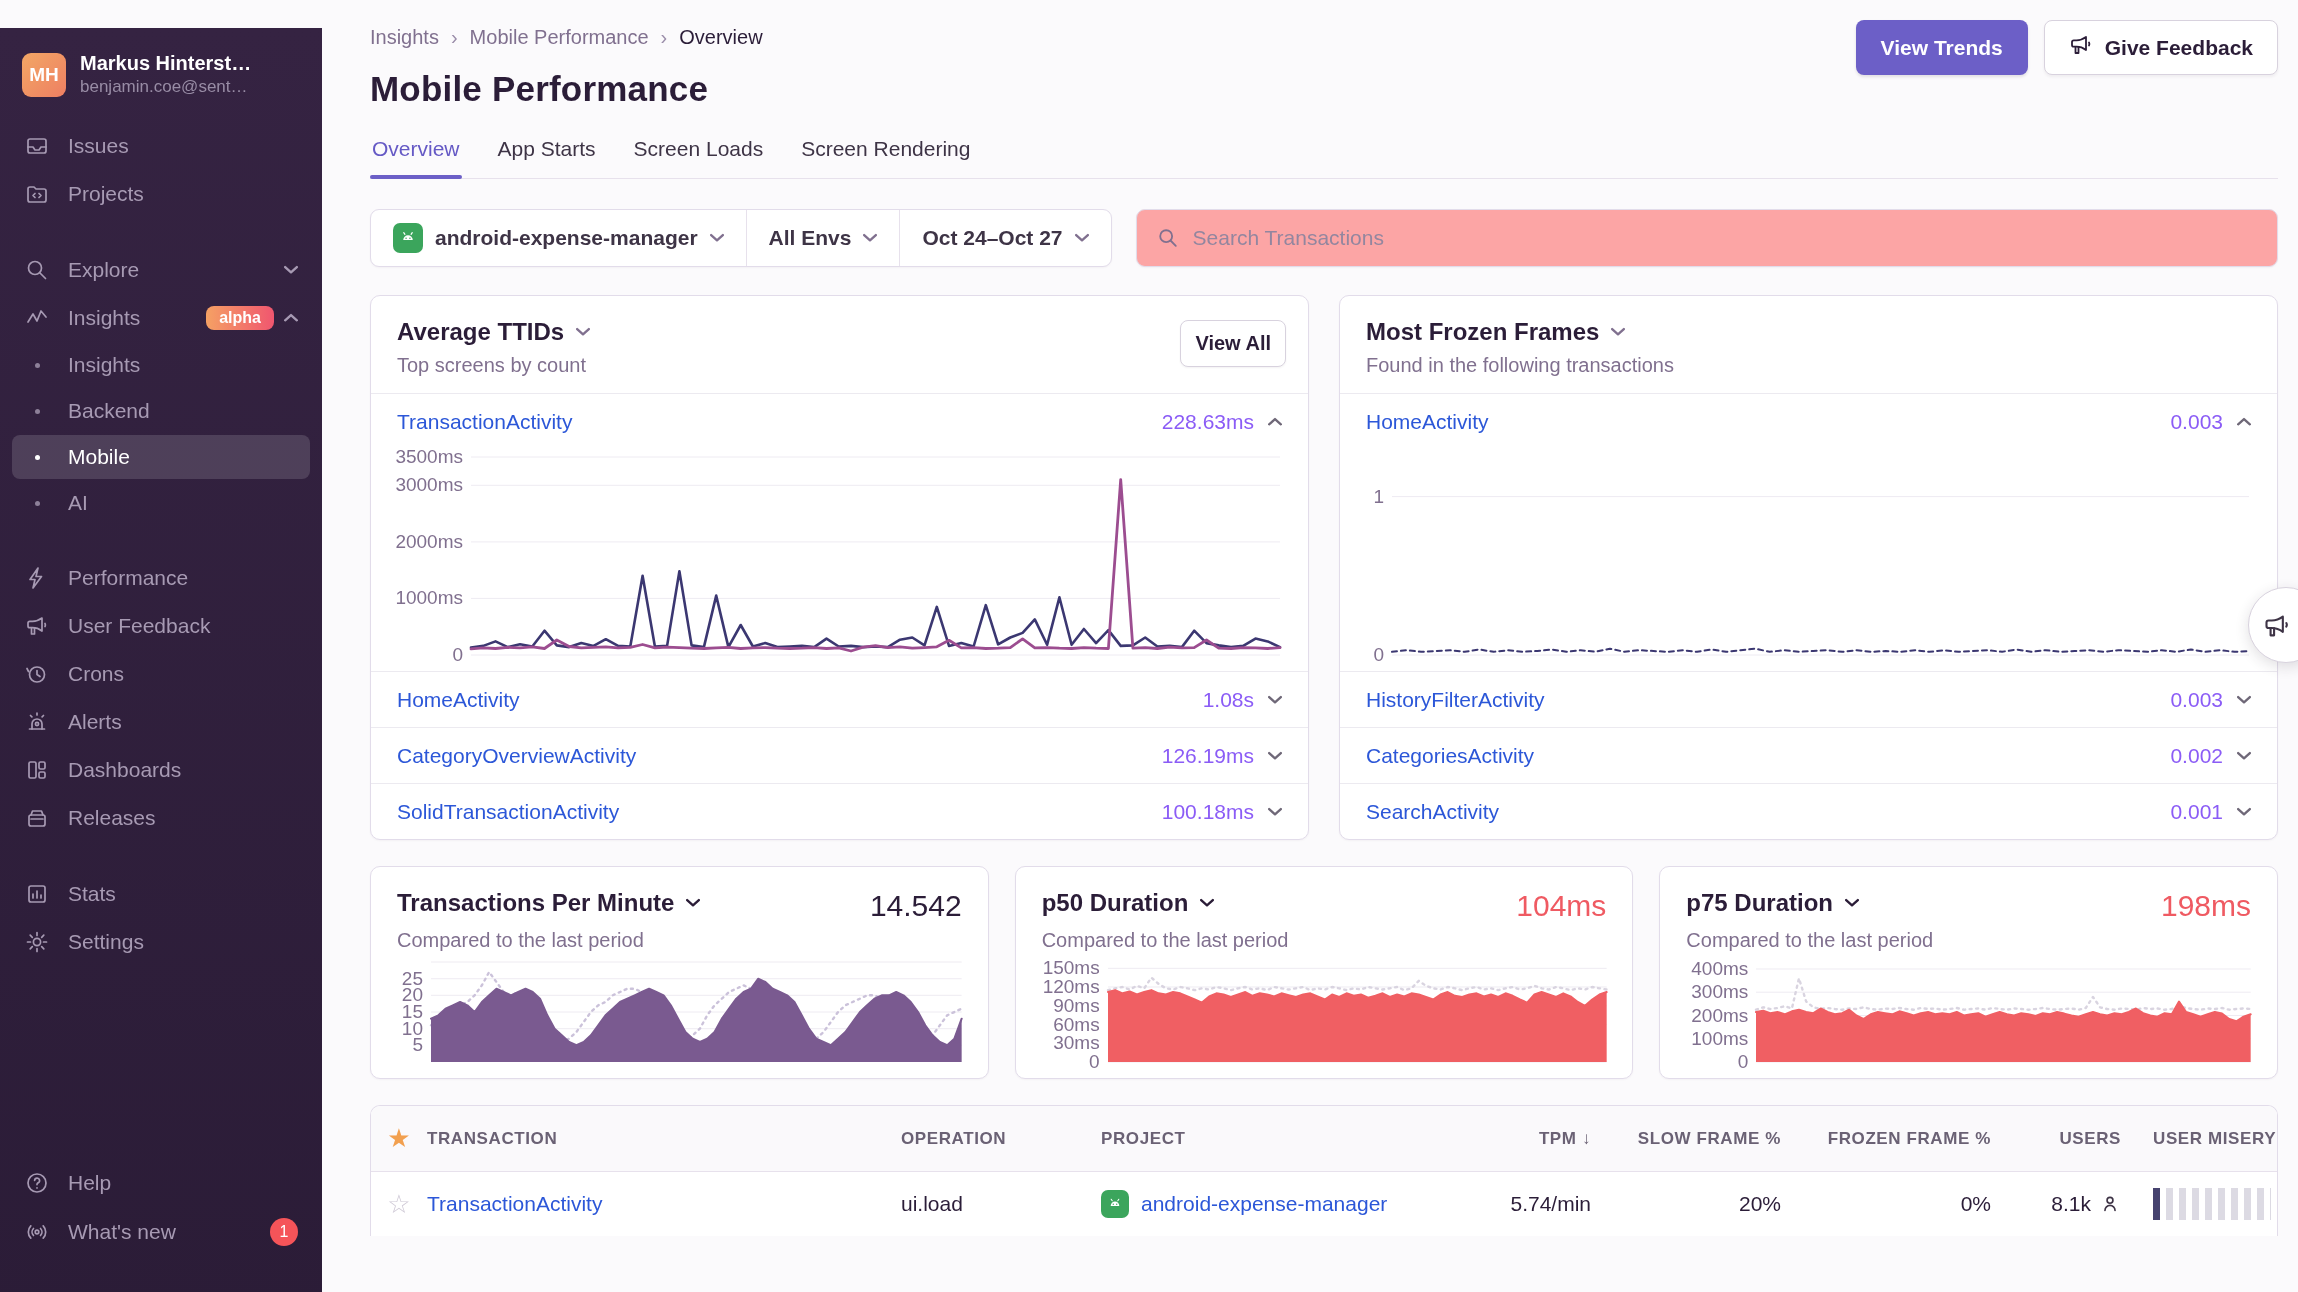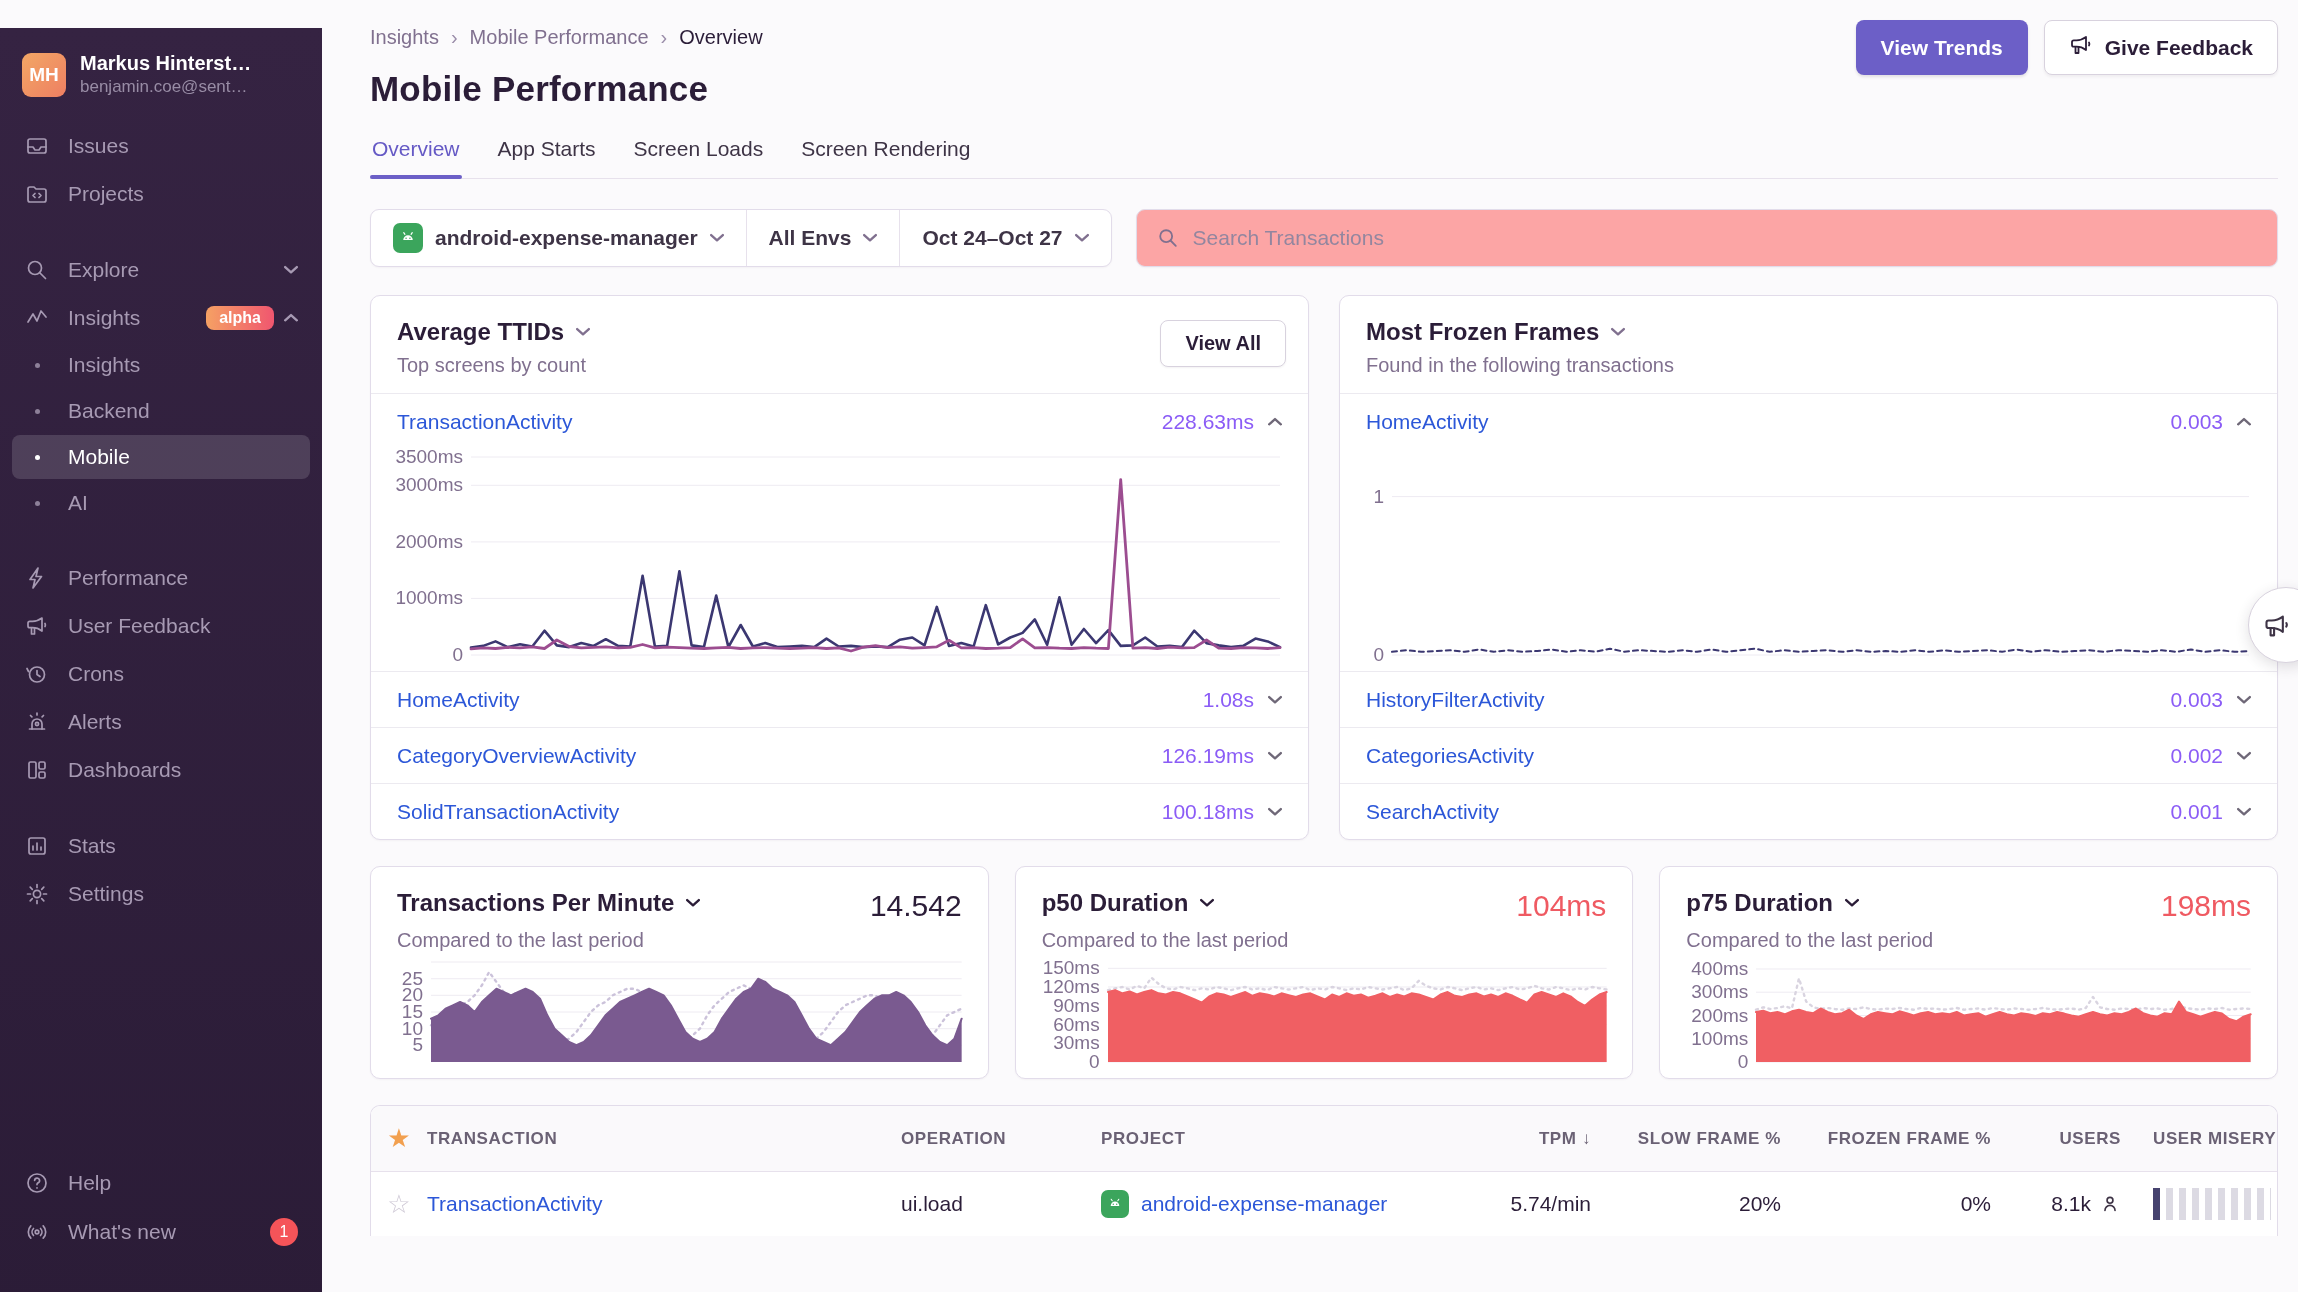--- a/index.html
+++ b/index.html
@@ -71,21 +71,21 @@
 
   
   .panel { background:#fff; border:1px solid #e2dcea; border-radius:10px; box-shadow:0 1px 2px rgba(43,34,51,0.04); overflow:hidden; }
   .panels-row { display:grid; grid-template-columns:1fr 1fr; gap:30px; margin-top:28px; }
   .panel-head { position:relative; padding:22px 26px 16px 26px; }
   .panel-title-row { display:flex; align-items:center; gap:12px; }
   .panel-title { font-size:24px; font-weight:700; color:#2b1d38; }
   .panel-title-row .chev { color:#80708f; }
   .panel-sub { font-size:20px; color:#80708f; margin-top:8px; }
   .view-all { position:absolute; right:22px; top:24px; font-size:20px; font-weight:600; color:#2b1d38;
-    border:1px solid #d8d2de; border-radius:8px; padding:11px 24px; background:#fff; cursor:pointer;
+    border:1px solid #d8d2de; border-radius:8px; padding:11px 14px; background:#fff; cursor:pointer;
     box-shadow:0 1px 2px rgba(43,34,51,0.06); }
   .t-row { display:flex; align-items:center; border-top:1px solid #eceaf0; padding:0 26px; height:56px; }
   .t-link { font-size:21px; color:#2c57d8; cursor:pointer; }
   .t-val { margin-left:auto; font-size:21px; color:#8b5cf6; }
   .t-row .chev { color:#6f6878; margin-left:14px; }
 
   .chart { display:flex; padding:8px 28px 16px 8px; height:222px; }
   .chart .gutter { position:relative; flex:none; }
   .chart .gutter span { position:absolute; right:8px; transform:translateY(-50%); font-size:19px; color:#80708f; white-space:nowrap; }
   .chart .plot { position:relative; flex:1; }
@@ -248,20 +248,30 @@
     <div class="nav-item">
       <span class="icon">
           <svg viewBox="0 0 24 24">
             <rect x="4" y="4" width="7" height="16" rx="1.5"></rect>
             <rect x="14" y="4" width="6" height="7" rx="1.5"></rect>
             <rect x="14" y="14" width="6" height="6" rx="1.5"></rect>
           </svg>
         </span>
       <span>Dashboards</span>
     </div>
+    <div class="nav-item">
+      <span class="icon">
+          <svg viewBox="0 0 24 24">
+            <rect x="4" y="9" width="16" height="11" rx="2"></rect>
+            <path d="M6 9l1.5-4h9L18 9"></path>
+            <path d="M6 13h12"></path>
+          </svg>
+        </span>
+      <span>Releases</span>
+    </div>
     <div class="nav-gap"></div>
     <div class="nav-item">
       <span class="icon">
           <svg viewBox="0 0 24 24">
             <rect x="4" y="4" width="16" height="16" rx="2"></rect>
             <path d="M8 16v-4M12 16V9M16 16v-3"></path>
           </svg>
         </span>
       <span>Stats</span>
     </div>

